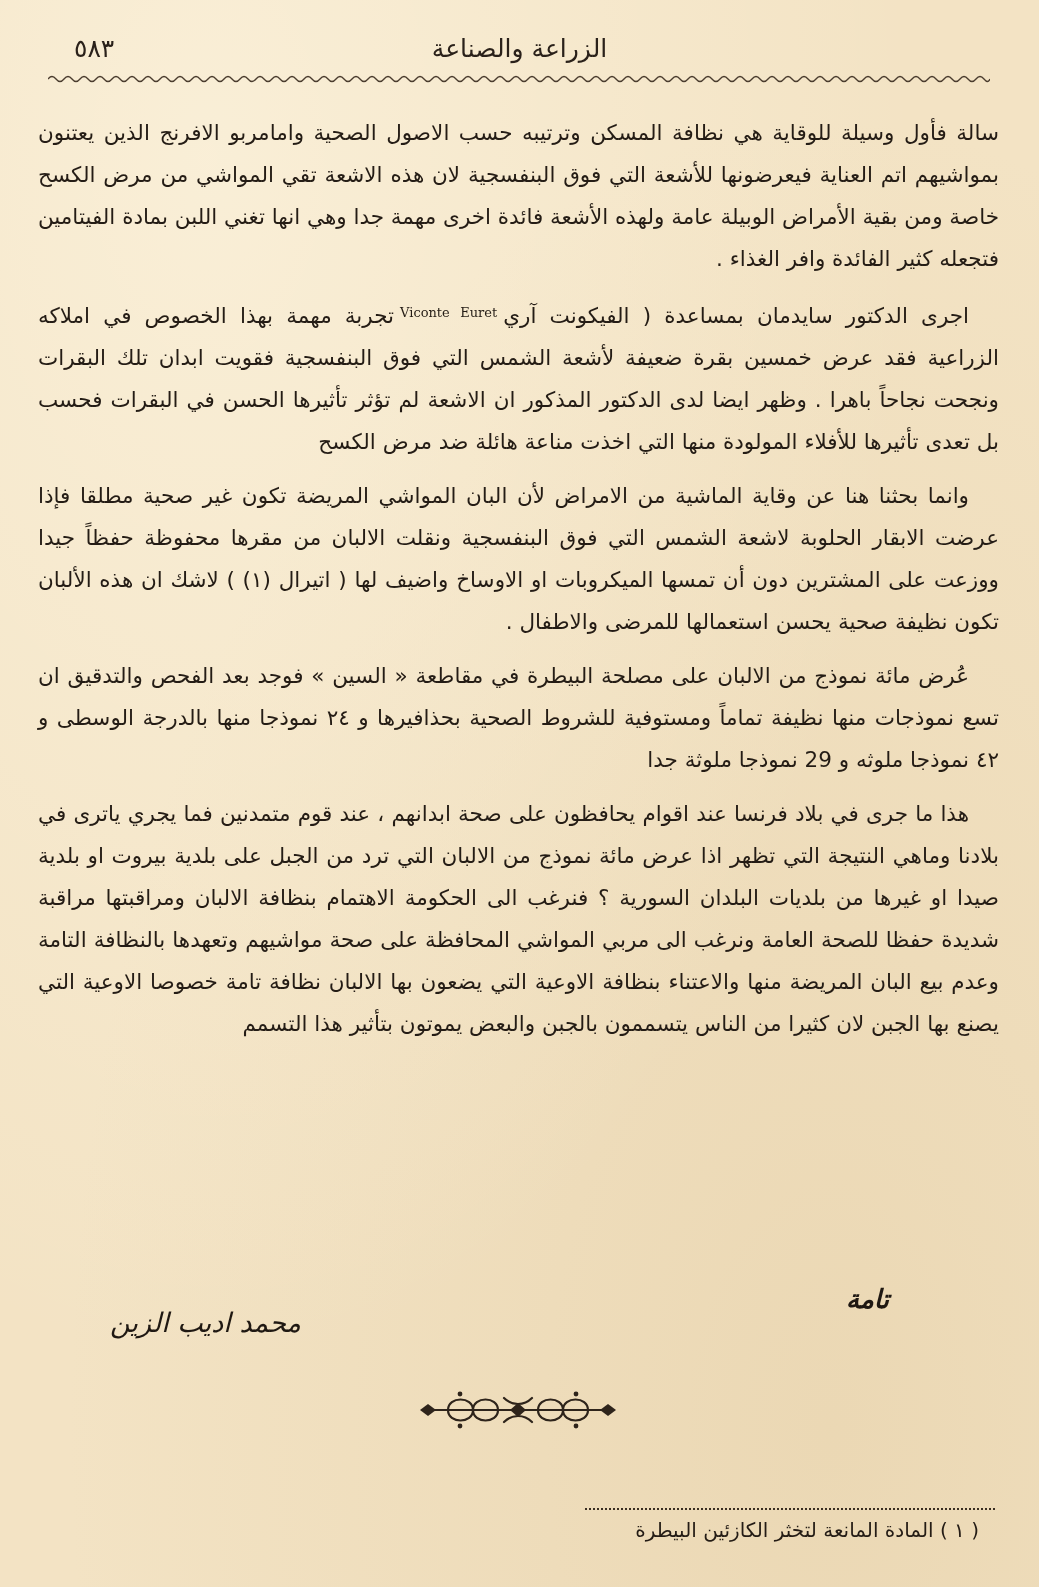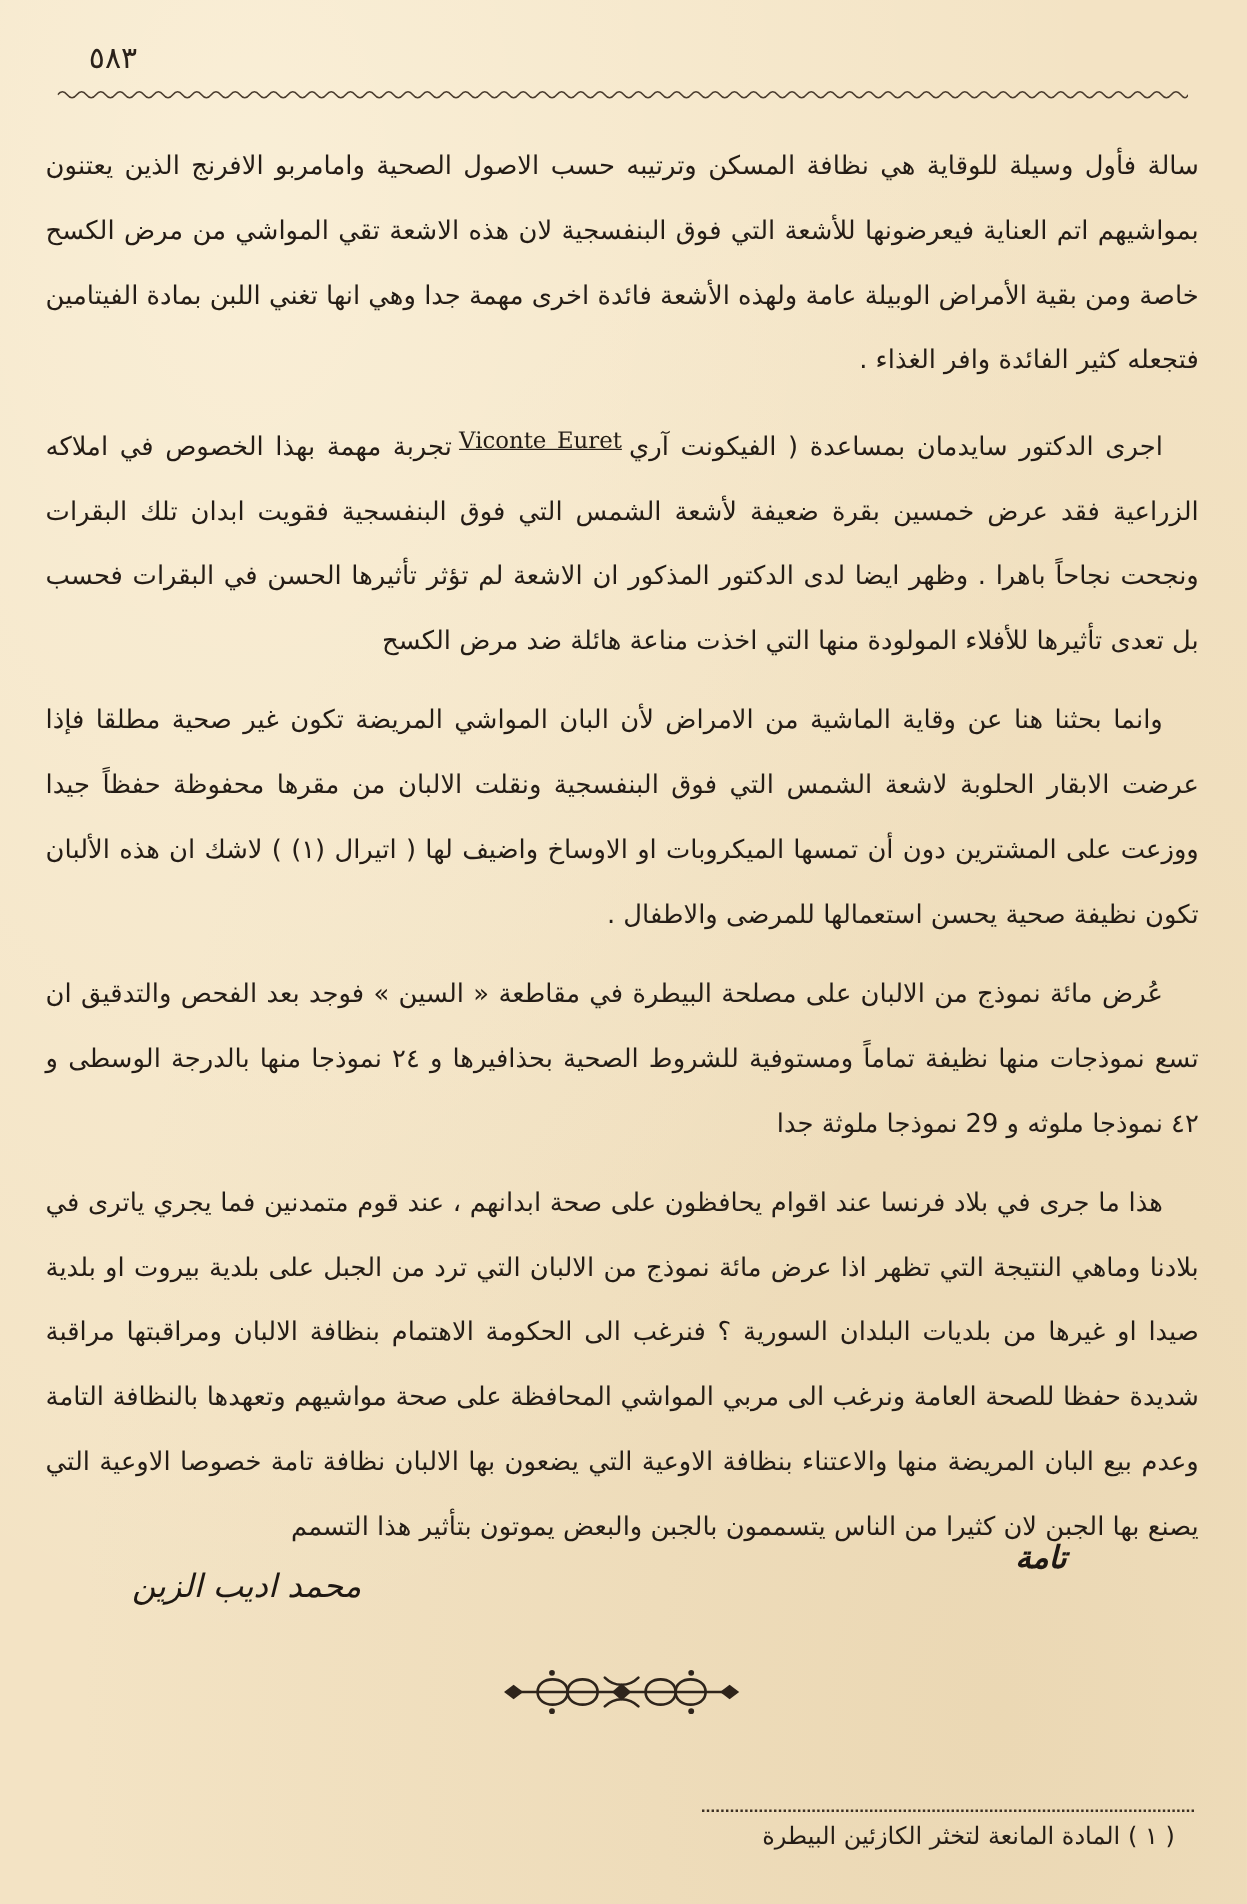--- a/index.html
+++ b/index.html
@@ -54,40 +54,39 @@
       left: 48px;
       width: 942px;
       height: 10px;
     }
     .body-text {
       position: absolute;
       top: 112px;
       left: 38px;
       right: 40px;
       font-size: 21.5px;
-      line-height: 54px;
+      line-height: 42px;
       text-align: justify;
       text-align-last: right;
       color: #241c15;
     }
     .para {
       margin: 0 0 12px 0;
       text-indent: 0;
     }
     .para.indent {
       text-indent: 30px;
     }
     .latin {
       font-family: "DejaVu Serif", serif;
-      font-size: 19px;
+      font-size: 13px;
       direction: ltr;
       unicode-bidi: embed;
       vertical-align: 6px;
       margin: 0 6px;
-      text-decoration: underline;
     }
     .signature-row {
       position: absolute;
       top: 1268px;
       left: 90px;
       right: 90px;
       height: 60px;
     }
     .sig-place {
       position: absolute;
@@ -129,20 +128,21 @@
       font-size: 20px;
       color: #241c15;
     }
   </style>
 </head>
 <body>
 
 <div class="page">
 
   <div class="running-head">
+    <div class="running-title">الزراعة والصناعة</div>
     <div class="page-number">٥٨٣</div>
   </div>
 
   <svg class="wavy-rule" viewBox="0 0 942 10" preserveAspectRatio="none">
     <path d="M0 5 Q 4 0 8 5 T 16 5 T 24 5 T 32 5 T 40 5 T 48 5 T 56 5 T 64 5 T 72 5 T 80 5 T 88 5 T 96 5 T 104 5 T 112 5 T 120 5 T 128 5 T 136 5 T 144 5 T 152 5 T 160 5 T 168 5 T 176 5 T 184 5 T 192 5 T 200 5 T 208 5 T 216 5 T 224 5 T 232 5 T 240 5 T 248 5 T 256 5 T 264 5 T 272 5 T 280 5 T 288 5 T 296 5 T 304 5 T 312 5 T 320 5 T 328 5 T 336 5 T 344 5 T 352 5 T 360 5 T 368 5 T 376 5 T 384 5 T 392 5 T 400 5 T 408 5 T 416 5 T 424 5 T 432 5 T 440 5 T 448 5 T 456 5 T 464 5 T 472 5 T 480 5 T 488 5 T 496 5 T 504 5 T 512 5 T 520 5 T 528 5 T 536 5 T 544 5 T 552 5 T 560 5 T 568 5 T 576 5 T 584 5 T 592 5 T 600 5 T 608 5 T 616 5 T 624 5 T 632 5 T 640 5 T 648 5 T 656 5 T 664 5 T 672 5 T 680 5 T 688 5 T 696 5 T 704 5 T 712 5 T 720 5 T 728 5 T 736 5 T 744 5 T 752 5 T 760 5 T 768 5 T 776 5 T 784 5 T 792 5 T 800 5 T 808 5 T 816 5 T 824 5 T 832 5 T 840 5 T 848 5 T 856 5 T 864 5 T 872 5 T 880 5 T 888 5 T 896 5 T 904 5 T 912 5 T 920 5 T 928 5 T 936 5 T 942 5" fill="none" stroke="#4a3c2e" stroke-width="1.3"></path>
   </svg>
 
   <div class="body-text">
     <p class="para">سالة فأول وسيلة للوقاية هي نظافة المسكن وترتيبه حسب الاصول الصحية وامامربو الافرنج الذين يعتنون بمواشيهم اتم العناية فيعرضونها للأشعة التي فوق البنفسجية لان هذه الاشعة تقي المواشي من مرض الكسح خاصة ومن بقية الأمراض الوبيلة عامة ولهذه الأشعة فائدة اخرى مهمة جدا وهي انها تغني اللبن بمادة الفيتامين فتجعله كثير الفائدة وافر الغذاء .</p>
     <p class="para indent"><span>اجرى الدكتور سايدمان بمساعدة ( الفيكونت آري</span><span class="latin">Viconte Euret</span><span>تجربة مهمة بهذا الخصوص في املاكه الزراعية فقد عرض خمسين بقرة ضعيفة لأشعة الشمس التي فوق البنفسجية فقويت ابدان تلك البقرات ونجحت نجاحاً باهرا . وظهر ايضا لدى الدكتور المذكور ان الاشعة لم تؤثر تأثيرها الحسن في البقرات فحسب بل تعدى تأثيرها للأفلاء المولودة منها التي اخذت مناعة هائلة ضد مرض الكسح</span></p>

